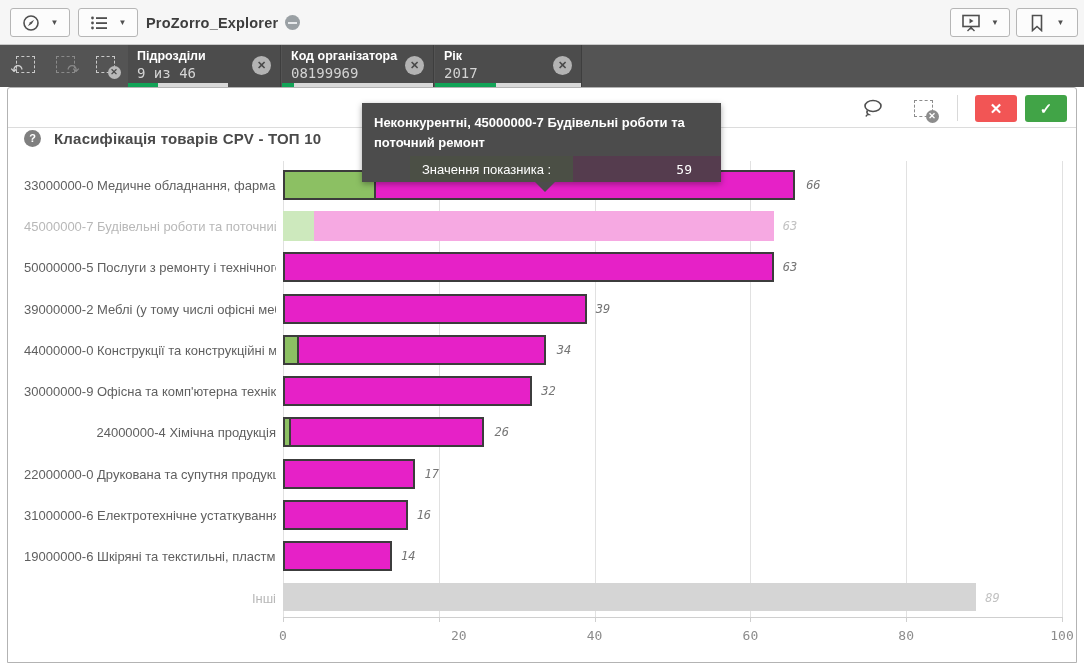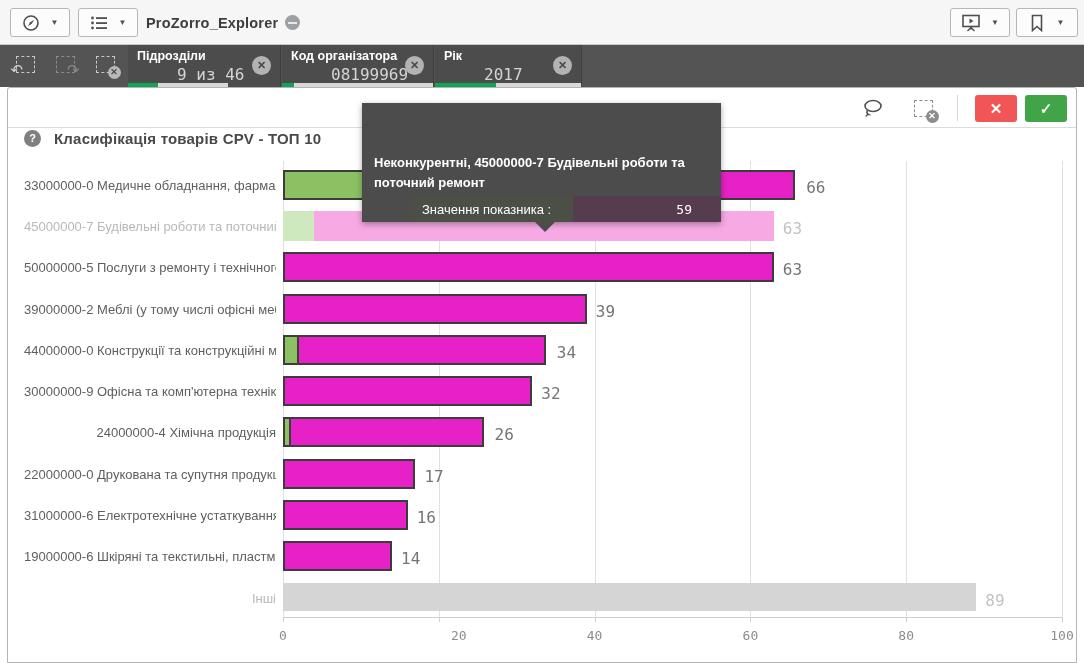--- a/index.html
+++ b/index.html
@@ -27,21 +27,21 @@
   .dashbox{width:17px;height:15px;border:1px dashed #c9c9c9;position:relative;}
   .dashbox.dim{border-color:#8a8a8a;}
   .dash-arrow{position:absolute;left:-6px;bottom:-7px;font-size:15px;color:#d2d2d2;}
   .dash-arrow.redo{left:auto;right:-6px;color:#8a8a8a;}
   .dash-x{position:absolute;right:-7px;bottom:-7px;width:13px;height:13px;border-radius:50%;
           background:#b9b9b9;color:#4a4a4a;font-size:9px;font-weight:bold;line-height:13px;
           text-align:center;}
   .chip{position:absolute;top:0;height:42px;background:#4c4c4c;border-right:1px solid #3e3e3e;
         box-sizing:border-box;cursor:pointer;}
   .chip-name{position:absolute;left:9px;top:4px;font-size:12.5px;font-weight:bold;color:#fff;white-space:nowrap;}
-  .chip-val{position:absolute;left:9px;top:20px;font-size:16px;color:#d4d4d4;white-space:nowrap;margin-left:40px;}
+  .chip-val{position:absolute;left:9px;top:20px;font-size:14px;color:#d4d4d4;white-space:nowrap;}
   .chip-x{position:absolute;right:9px;top:11px;width:19px;height:19px;border-radius:50%;background:#b3b3b3;
           color:#4a4a4a;font-weight:bold;font-size:11px;line-height:19px;text-align:center;cursor:pointer;}
   .chip-progress{position:absolute;left:0;bottom:0;height:4px;width:100%;display:flex;}
   .cp-green{background:#12a357;height:100%;}
   .cp-light{background:#d9d9d9;height:100%;}
 
   
   .panel{position:absolute;left:7px;top:87px;width:1070px;height:576px;background:#fff;
          border:1px solid #b3b3b3;border-radius:3px 3px 0 0;box-sizing:border-box;}
   .sel-head{position:absolute;left:0;top:0;width:100%;height:40px;border-bottom:1px solid #dcdcdc;
@@ -66,27 +66,27 @@
   .tickmark{position:absolute;width:1px;height:5px;background:#cfcfcf;}
   .xlabel{position:absolute;font-size:13px;color:#8c8c8c;transform:translateX(-50%);
           font-family:"DejaVu Sans Mono",monospace;}
   .cat-label{position:absolute;font-size:13px;color:#5f5f5f;text-align:right;width:252px;left:24px;
              white-space:nowrap;overflow:hidden;}
   .cat-label.dim{color:#b8b8b8;}
   .bar{position:absolute;display:flex;pointer-events:auto;cursor:pointer;}
   .seg{height:100%;box-sizing:border-box;}
   .seg.outlined{border:2px solid #3c3c3c;}
   .seg.outlined + .seg.outlined{margin-left:-2px;}
-  .bar-value{position:absolute;font-size:16px;color:#757575;font-family:"DejaVu Sans Mono",monospace;}
+  .bar-value{position:absolute;font-size:12px;color:#757575;font-family:"DejaVu Sans Mono",monospace;font-style:italic;}
   .bar-value.dim{color:#c2c2c2;}
 
   
   .tooltip{position:absolute;left:362px;top:103px;width:359px;background:#4c4c4c;color:#fff;
            z-index:50;box-shadow:0 2px 6px rgba(0,0,0,.35);font-size:13px;}
-  .tt-pad{padding:10px 12px 4px 12px;margin-top:40px;}
+  .tt-pad{padding:10px 12px 4px 12px;}
   .tt-title{font-weight:bold;line-height:1.5;}
   .tt-dim-row{display:flex;align-items:center;justify-content:space-between;height:24px;margin-top:3px;}
   .tt-legend{display:flex;align-items:center;gap:9px;}
   .tt-swatch{width:13px;height:13px;display:inline-block;}
   .tt-measure{display:flex;height:26px;align-items:center;}
   .tt-mlabel{background:#4b4f45;padding:0 12px;width:139px;height:100%;display:flex;align-items:center;margin-left:48px;}
   .tt-mvalue{background:#553c4e;flex:1;height:100%;display:flex;align-items:center;
              justify-content:flex-end;padding-right:29px;}
   .tt-pointer{position:absolute;left:173px;bottom:-10px;width:0;height:0;
               border-left:10px solid transparent;border-right:10px solid transparent;

